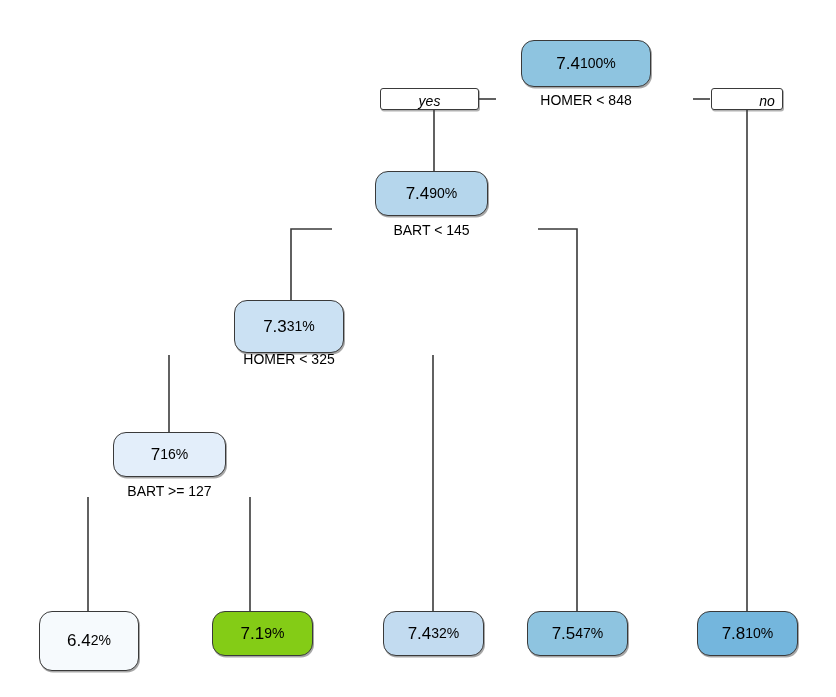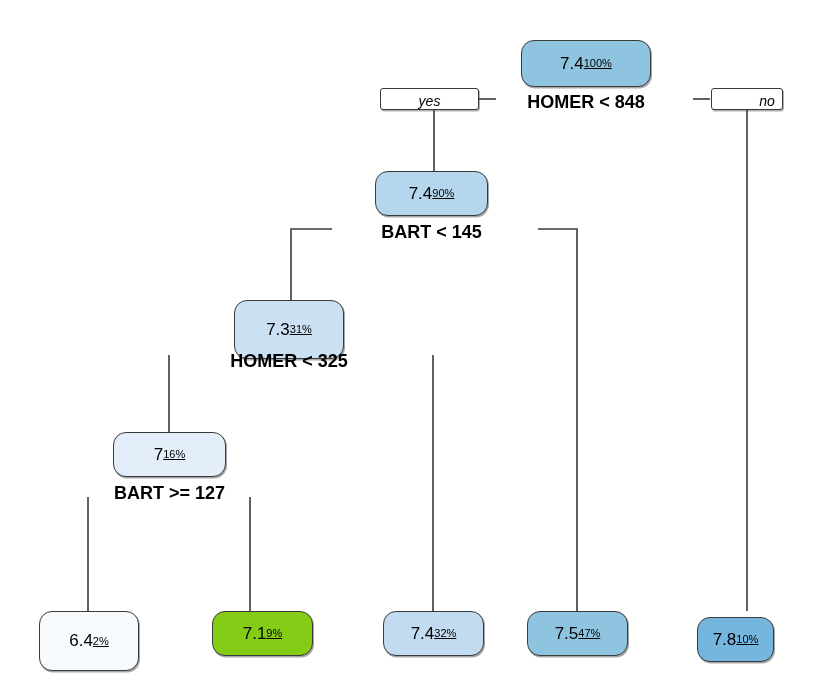--- a/index.html
+++ b/index.html
@@ -39,29 +39,28 @@
     justify-content: center;
     color: #000000;
     line-height: 1.12;
     z-index: 3;
     box-shadow: 1px 1.5px 0 rgba(60,60,60,0.45);
   }
   .node .val {
     font-size: 17px;
   }
   .node .pct {
-    font-size: 11px;
-    text-decoration: underline;
+    font-size: 14px;
   }
 
   
   .split-label {
     position: absolute;
-    font-size: 18px;
-    font-weight: bold;
+    font-size: 14px;
+    font-weight: normal;
     color: #000000;
     white-space: nowrap;
     text-align: center;
     z-index: 3;
   }
 
   
   .yn-label {
     position: absolute;
     box-sizing: border-box;
@@ -120,21 +119,21 @@
     <span class="pct">100%</span>
   </div>
   <div class="split-label" style="left:521px; top:92px; width:130px;">HOMER &lt; 848</div>
 
   <div class="node" style="left:375px; top:171px; width:113px; height:45px; background:#b5d6ec;">
     <span class="val">7.4</span>
     <span class="pct">90%</span>
   </div>
   <div class="split-label" style="left:368px; top:222px; width:127px;">BART &lt; 145</div>
 
-  <div class="node" style="left:234px; top:300px; width:110px; height:59px; background:#cbe1f3;">
+  <div class="node" style="left:234px; top:300px; width:110px; height:53px; background:#cbe1f3;">
     <span class="val">7.3</span>
     <span class="pct">31%</span>
   </div>
   <div class="split-label" style="left:222px; top:351px; width:134px;">HOMER &lt; 325</div>
 
   <div class="node" style="left:113px; top:432px; width:113px; height:45px; background:#e3eefa;">
     <span class="val">7</span>
     <span class="pct">16%</span>
   </div>
   <div class="split-label" style="left:103px; top:483px; width:133px;">BART &gt;= 127</div>
@@ -152,18 +151,18 @@
   <div class="node" style="left:383px; top:611px; width:101px; height:45px; background:#c2dbf0;">
     <span class="val">7.4</span>
     <span class="pct">32%</span>
   </div>
 
   <div class="node" style="left:527px; top:611px; width:101px; height:45px; background:#8ec4e0;">
     <span class="val">7.5</span>
     <span class="pct">47%</span>
   </div>
 
-  <div class="node" style="left:697px; top:611px; width:77px; height:45px; background:#74b6dd;margin-top:6px;">
+  <div class="node" style="left:697px; top:611px; width:101px; height:45px; background:#74b6dd;">
     <span class="val">7.8</span>
     <span class="pct">10%</span>
   </div>
 
 </div>
 
 </body></html>

